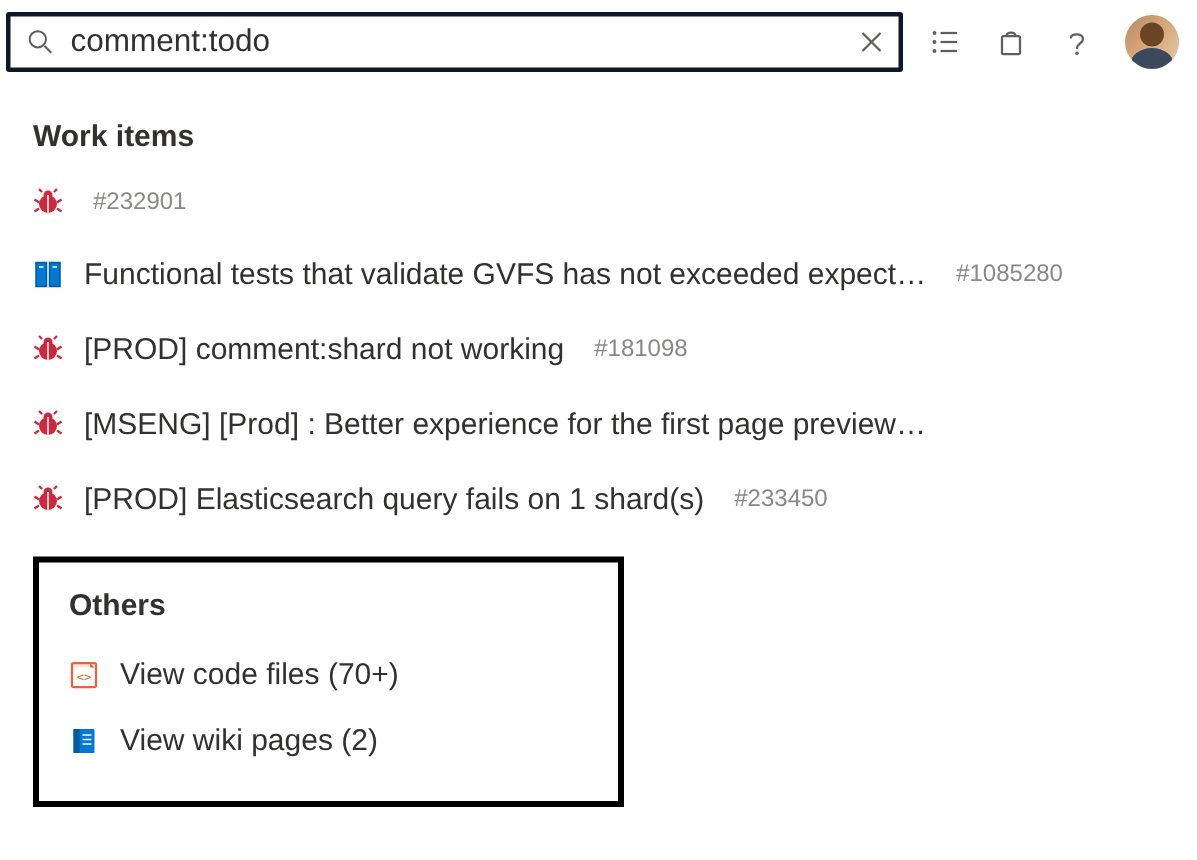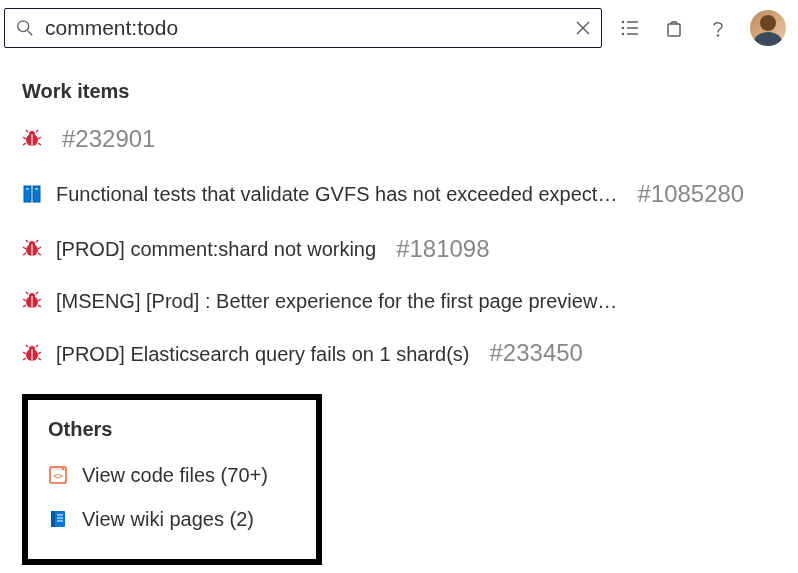--- a/index.html
+++ b/index.html
@@ -17,21 +17,21 @@
       align-items: center;
       height: 56px;
       padding: 0 12px 0 0;
       gap: 4px;
     }
     .search-box {
       flex: 1;
       display: flex;
       align-items: center;
       height: 40px;
-      border: 1px solid #0f172a;
+      border: 3px solid #0f172a;
       border-radius: 2px;
       padding: 0 10px;
       gap: 10px;
       margin: 8px 4px 8px 4px;
     }
     .search-box input {
       flex: 1;
       border: none;
       outline: none;
       font-size: 21px;
@@ -98,30 +98,30 @@
       justify-content: center;
     }
     .item-text {
       font-size: 20px;
       color: #323130;
       white-space: nowrap;
       overflow: hidden;
       text-overflow: ellipsis;
     }
     .item-id {
-      font-size: 24px;
+      font-size: 16px;
       color: #8a8886;
       margin-left: 6px;
       flex-shrink: 0;
     }
     .others-box {
-      border: 6px solid #000000;
+      border: 4px solid #000000;
       padding: 18px 20px 8px 20px;
       margin-top: 8px;
-      width: 300px;
+      width: 394px;
     }
     .others-box .section-title {
       margin-bottom: 22px;
     }
     .others-box .item {
       margin-bottom: 20px;
     }
     .others-box .item-text {
       font-size: 20px;
     }

